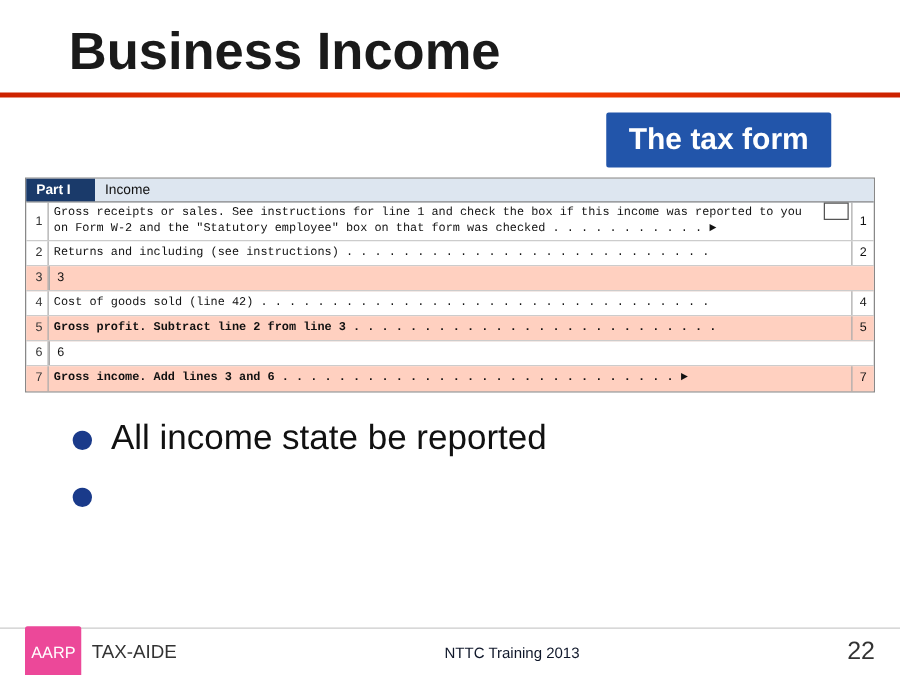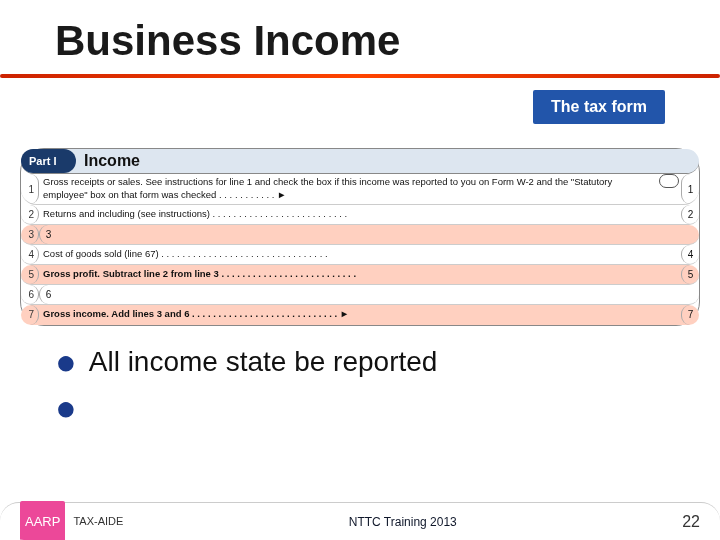--- a/index.html
+++ b/index.html
@@ -1,15 +1,15 @@
 <!DOCTYPE html>
 <html><head>
   <meta charset="utf-8">
   <style>
-    * { margin: 0; padding: 0; box-sizing: border-box; border-radius: 24px; }
+    * { margin: 0; padding: 0; box-sizing: border-box; }
     body {
       width: 720px;
       height: 540px;
       background: #ffffff;
       font-family: Arial, Helvetica, sans-serif;
       overflow: hidden;
       position: relative;
     }
 
     
@@ -31,29 +31,29 @@
 
     
     .tax-form-label-container {
       display: flex;
       justify-content: flex-end;
       padding: 12px 55px 8px 0;
     }
     .tax-form-label {
       background: #2255aa;
       color: #ffffff;
-      font-size: 16px;
+      font-size: 24px;
       font-weight: bold;
       padding: 8px 18px;
       border-radius: 2px;
     }
 
     
     .form-table-container {
-      margin: 16px 20px 0 20px;
+      margin: 0 20px 0 20px;
       border: 1px solid #888;
       font-size: 10px;
       color: #111;
     }
 
     .form-table-header {
       display: flex;
       background: #dde6f0;
       border-bottom: 1px solid #888;
     }
@@ -61,22 +61,22 @@
       background: #1a3a6a;
       color: #fff;
       font-weight: bold;
       font-size: 11px;
       padding: 3px 8px;
       min-width: 55px;
       display: flex;
       align-items: center;
     }
     .form-table-header .income-label {
-      font-weight: bold;
-      font-size: 16px;
+      font-weight: normal;
+      font-size: 11px;
       padding: 3px 8px;
       display: flex;
       align-items: center;
     }
 
     .form-row {
       display: flex;
       border-bottom: 1px solid #ccc;
       align-items: stretch;
       min-height: 20px;
@@ -94,20 +94,21 @@
       align-items: center;
       justify-content: flex-end;
     }
     .row-desc {
       flex: 1;
       padding: 2px 4px;
       font-size: 9.5px;
       line-height: 1.35;
       display: flex;
       align-items: center;
+      font-family: Liberation Mono, monospace;
     }
     .row-box {
       min-width: 20px;
       border-left: 1px solid #aaa;
       border-right: 1px solid #aaa;
       display: flex;
       align-items: center;
       justify-content: center;
     }
     .row-line-num {
@@ -168,30 +169,30 @@
     }
     .aarp-logo-box {
       background: #ec4899;
       color: white;
       font-weight: normal;
       font-size: 13px;
       padding: 13px 5px;
       border-radius: 2px;
     }
     .tax-aide-text {
-      font-size: 11px;
+      font-size: 15px;
       color: #333;
       line-height: 1.2;
     }
     .footer-center {
       font-size: 12px;
       color: #0f172a;
     }
     .footer-right {
-      font-size: 16px;
+      font-size: 20px;
       color: #333;
     }
   </style>
 </head>
 <body>
 
 <div class="page-title">Business Income</div>
 <div class="title-divider"></div>
 
 <div class="tax-form-label-container">
@@ -215,21 +216,21 @@
         <div class="row-num">2</div>
         <div class="row-desc">Returns and including (see instructions) . . . . . . . . . . . . . . . . . . . . . . . . . .</div>
         <div class="row-line-num">2</div>
       </div>
       <div class="form-row row-highlighted">
         <div class="row-num">3</div>
         <div class="row-line-num">3</div>
       </div>
       <div class="form-row">
         <div class="row-num">4</div>
-        <div class="row-desc">Cost of goods sold (line 67) . . . . . . . . . . . . . . . . . . . . . . . . . . . . . . . .</div>
+        <div class="row-desc">Cost of goods sold (line 42) . . . . . . . . . . . . . . . . . . . . . . . . . . . . . . . .</div>
         <div class="row-line-num">4</div>
       </div>
       <div class="form-row row-highlighted">
         <div class="row-num">5</div>
         <div class="row-desc" style="font-weight: bold;">Gross profit. Subtract line 2 from line 3 . . . . . . . . . . . . . . . . . . . . . . . . . .</div>
         <div class="row-line-num">5</div>
       </div>
       <div class="form-row">
         <div class="row-num">6</div>
         <div class="row-line-num">6</div>

